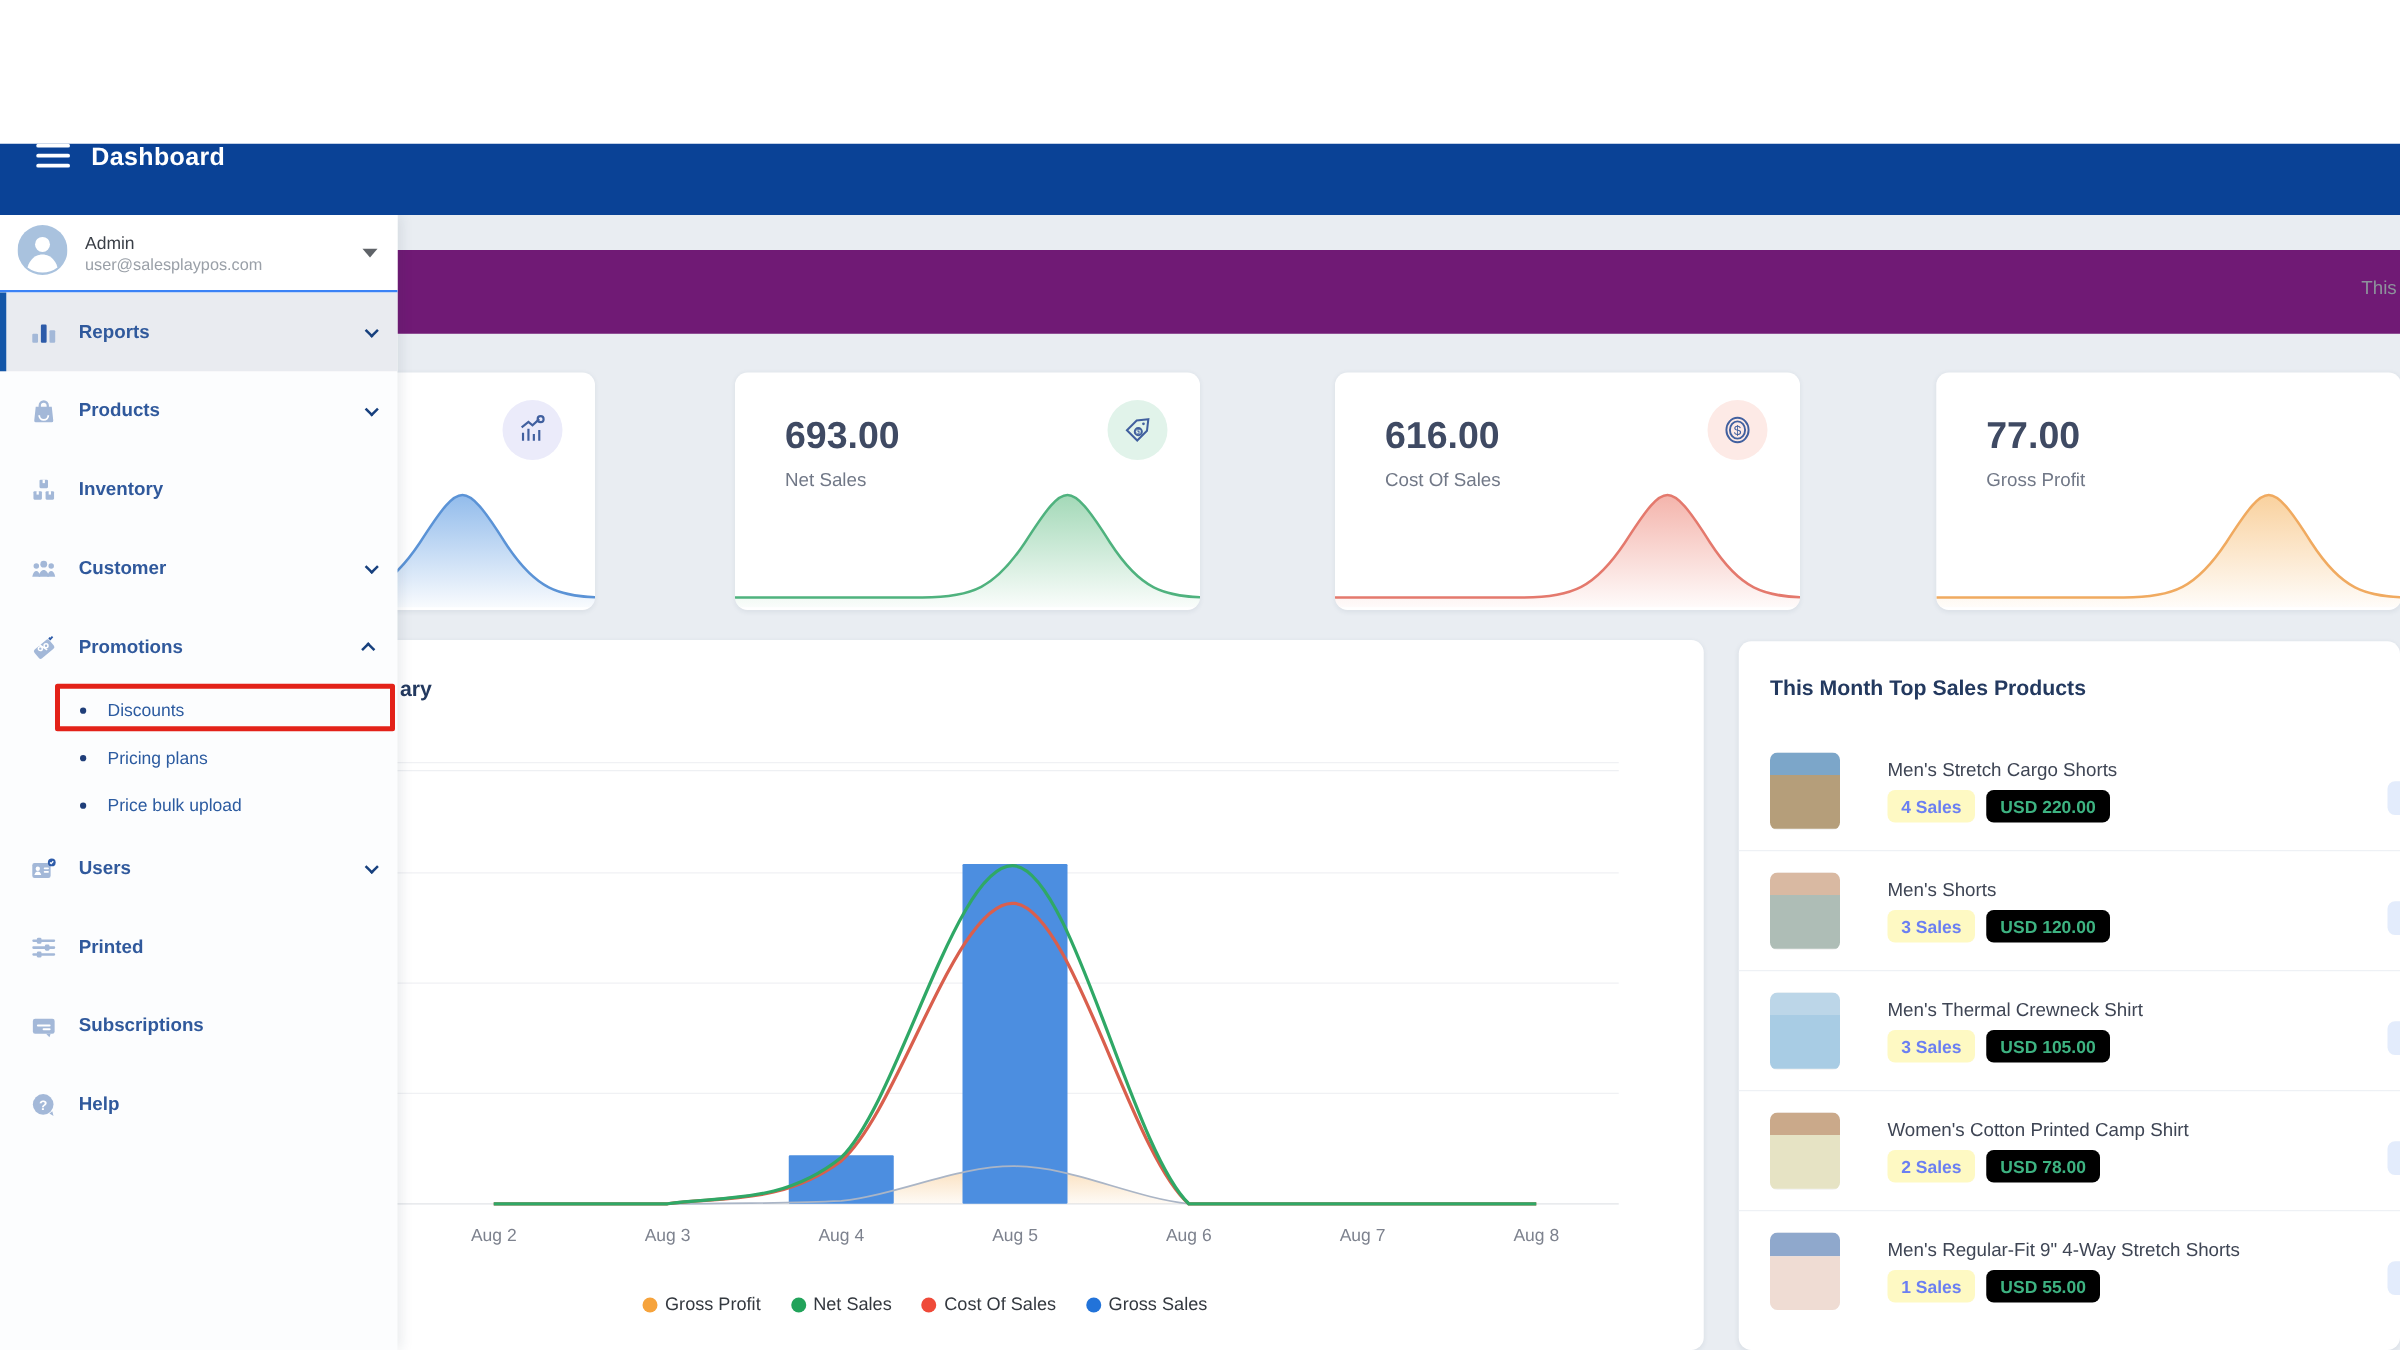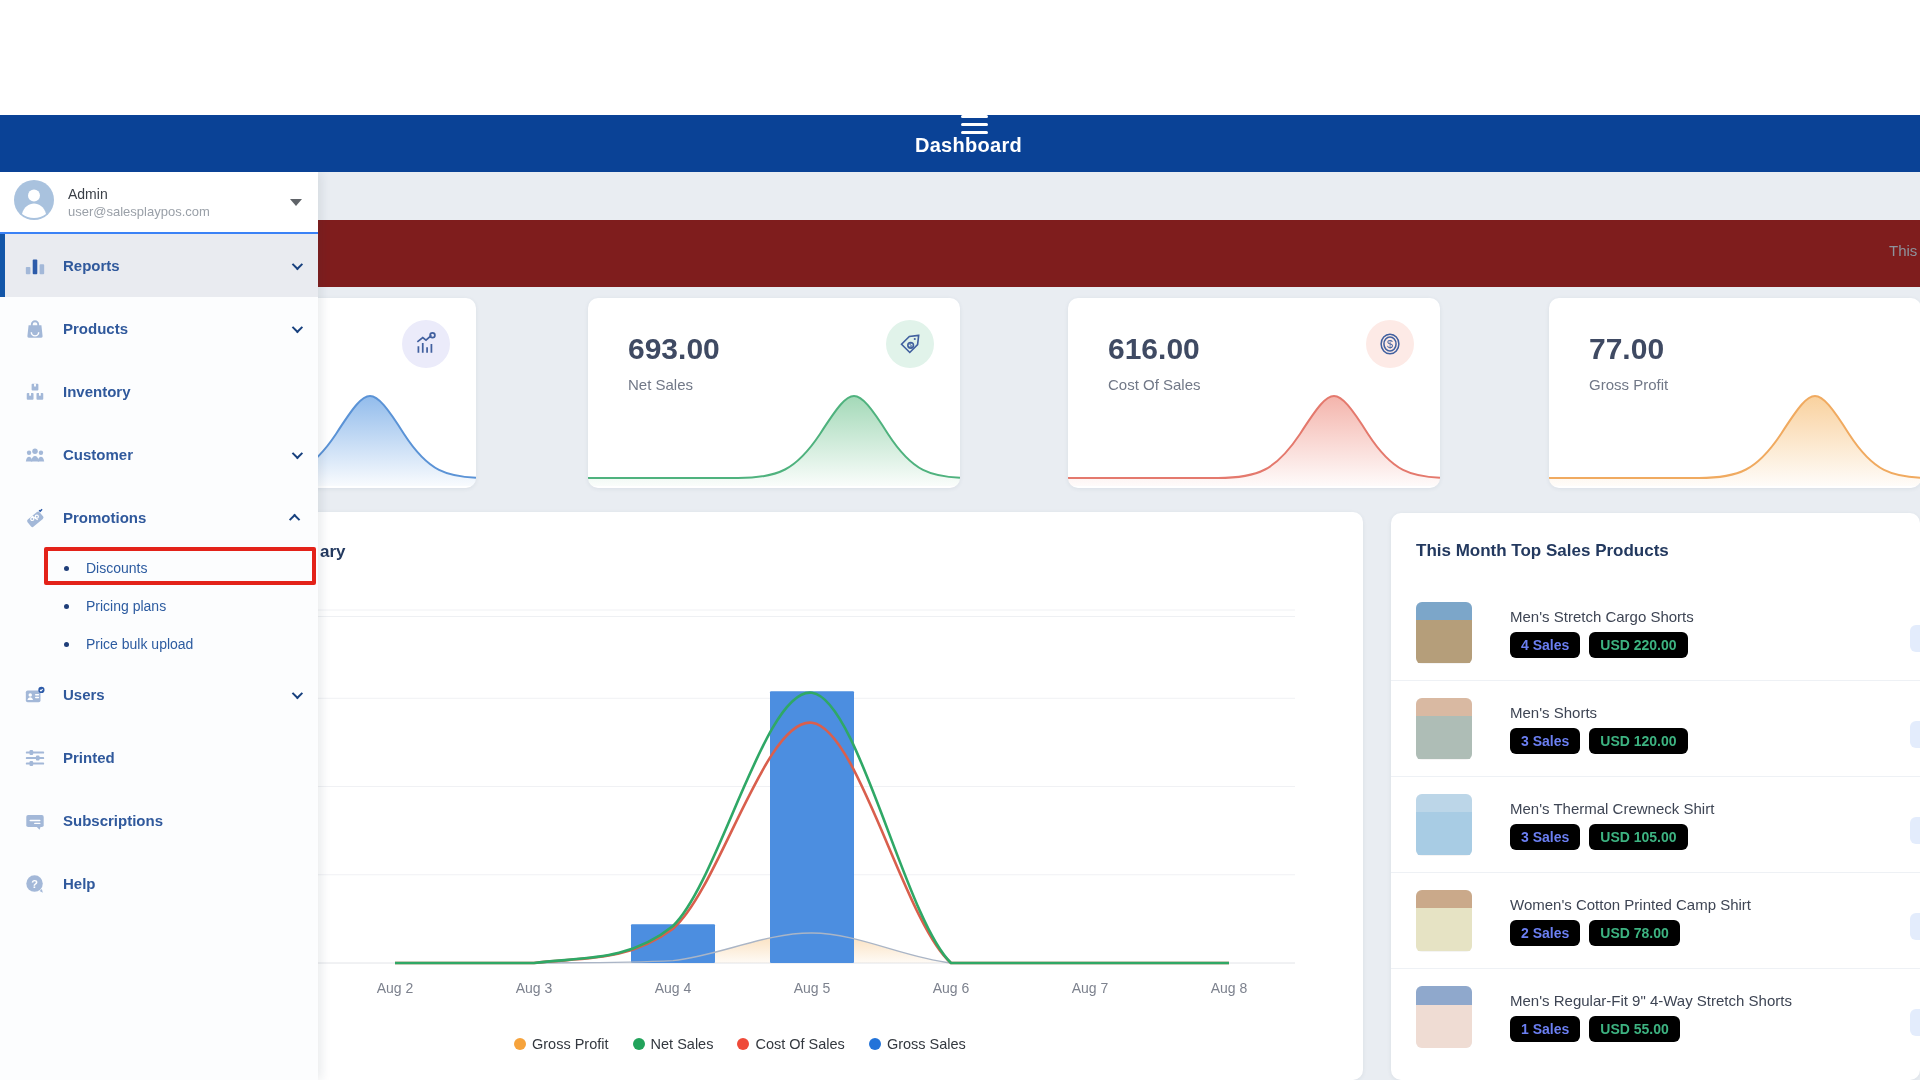--- a/index.html
+++ b/index.html
@@ -2,29 +2,29 @@
 <html><head>
 <meta charset="utf-8">
 <style>
   * { margin:0; padding:0; box-sizing:border-box; }
   html,body { width:1920px; height:1080px; overflow:hidden; background:#ffffff;
               font-family:"Liberation Sans", sans-serif; }
   .page { position:relative; width:1920px; height:1080px; }
 
   
   .header { position:absolute; left:0; top:115px; width:1920px; height:57px;
-            background:#0a4296; z-index:30; display:flex; align-items:center;flex-direction:column; }
+            background:#0a4296; z-index:30; display:flex; align-items:flex-start; }
   .burger { width:27px; height:19px; margin-left:29px; display:flex; flex-direction:column;
             justify-content:space-between; cursor:pointer; }
   .burger div { height:3px; background:#ffffff; border-radius:2px; }
   .header-title { color:#ffffff; font-size:20px; font-weight:700; margin-left:17px; letter-spacing:.3px; }
 
   
   .content-bg { position:absolute; left:0; top:172px; width:1920px; height:908px; background:#e9edf2; z-index:0; }
-  .toolbar-band { position:absolute; left:0; top:200px; width:1920px; height:67px; background:#7f1d1d; z-index:1;margin-top:20px; }
+  .toolbar-band { position:absolute; left:0; top:200px; width:1920px; height:67px; background:#701a75; z-index:1; }
   .range-label { position:absolute; left:1889px; top:22px; font-size:15px; color:#8d939c; white-space:nowrap; cursor:pointer; }
 
   
   .stat-card { position:absolute; top:298px; width:372px; height:190px; background:#ffffff;
                border-radius:10px; box-shadow:0 1px 4px rgba(40,60,90,.08); z-index:2; overflow:hidden; }
   .stat-value { position:absolute; left:40px; top:34px; font-size:30px; font-weight:700; color:#3f4a63; }
   .stat-label { position:absolute; left:40px; top:78px; font-size:15px; color:#717887; }
   .stat-icon  { position:absolute; right:26px; top:22px; width:48px; height:48px; border-radius:50%;
                 display:flex; align-items:center; justify-content:center; }
   .stat-curve { position:absolute; left:0; bottom:2px; width:459px; height:104px; }
@@ -48,21 +48,21 @@
   .prod { position:relative; height:96px; display:flex; align-items:center; padding-left:25px;
           border-bottom:1px solid #eef1f5;gap:20px; }
   .prod:last-child { border-bottom:none; }
   .prod-img { width:56px; height:62px; border-radius:6px; overflow:hidden; flex:0 0 56px; background:#f4f4f4; }
   .prod-img .acc { height:30%; }
   .prod-img .main { height:70%; }
   .prod-info { margin-left:18px; }
   .prod-name { font-size:15px; color:#3e4554; }
   .prod-badges { margin-top:7px; display:flex; gap:9px; }
   .badge { display:inline-flex; padding:5px 11px; border-radius:6px; font-size:14px; font-weight:600; }
-  .badge.sales { background:#000000; color:#6b7ff2; }
+  .badge.sales { background:#fef9c3; color:#6b7ff2; }
   .badge.price { background:#000000; color:#3db381; }
   .sliver { position:absolute; right:0; top:40px; width:10px; height:27px; background:#e3ecfc;
             border-radius:6px 0 0 6px; }
 
   
   .sidebar { position:absolute; left:0; top:172px; width:318px; height:908px; background:#fcfdfe;
              z-index:10; box-shadow:3px 0 10px rgba(30,45,70,.10); }
   .admin { height:62px; display:flex; align-items:center; padding:0 16px 0 14px;
            border-bottom:2px solid #3b82f6; cursor:pointer; background:#fff; }
   .admin-texts { margin-left:14px; flex:1; }

